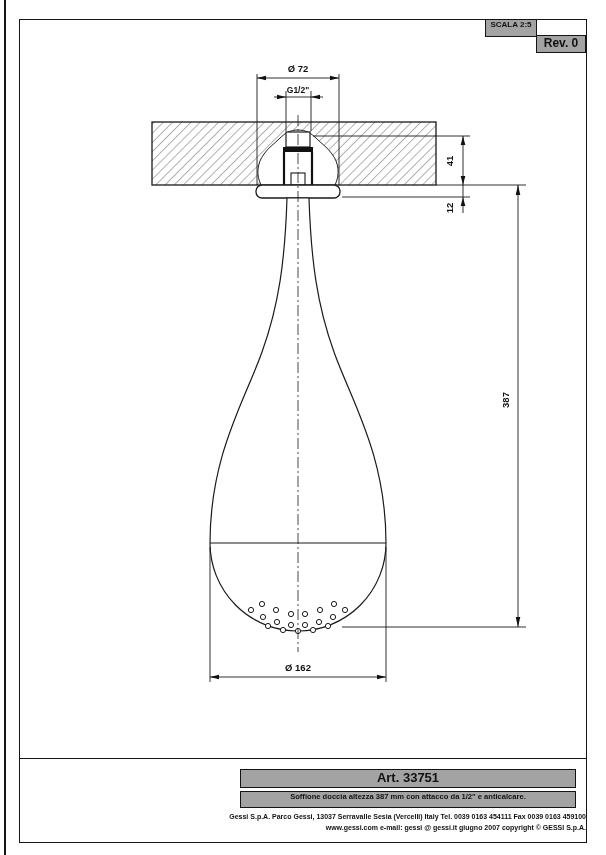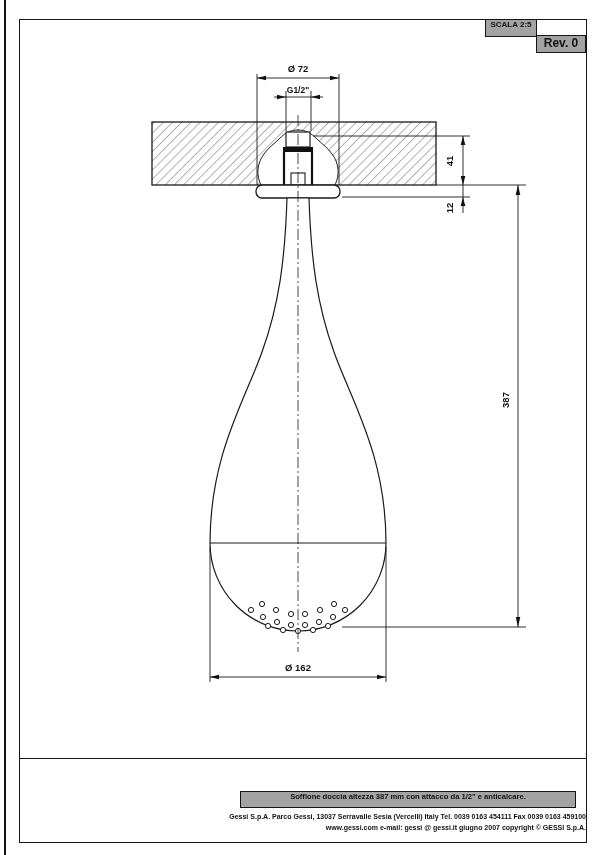--- a/index.html
+++ b/index.html
@@ -125,20 +125,23 @@
     <line x1="386" y1="547" x2="386" y2="682" stroke="#1a1a1a" stroke-width="0.9"></line>
     <line x1="210" y1="677" x2="386" y2="677" stroke="#1a1a1a" stroke-width="0.9"></line>
     <polygon points="210,677 219,674.7 219,679.3" fill="#111"></polygon>
     <polygon points="386,677 377,674.7 377,679.3" fill="#111"></polygon>
     <text x="298" y="671" font-size="9.5" text-anchor="middle">Ø 162</text>
   </svg>
 
   <div class="abs" id="separator"></div>
 
 
+  <div class="abs tbox" id="art-box">
+    <span>Art. 33751</span>
+  </div>
   <div class="abs tbox" id="desc-box">
     <span>Soffione doccia altezza 387 mm con attacco da 1/2" e anticalcare.</span>
   </div>
 
   <div class="abs" id="footer">
     <div>Gessi S.p.A. Parco Gessi, 13037 Serravalle Sesia (Vercelli) Italy Tel. 0039 0163 454111 Fax 0039 0163 459100</div>
     <div>www.gessi.com e-mail: gessi @ gessi.it giugno 2007 copyright © GESSI S.p.A.</div>
   </div>
 
 </div>

